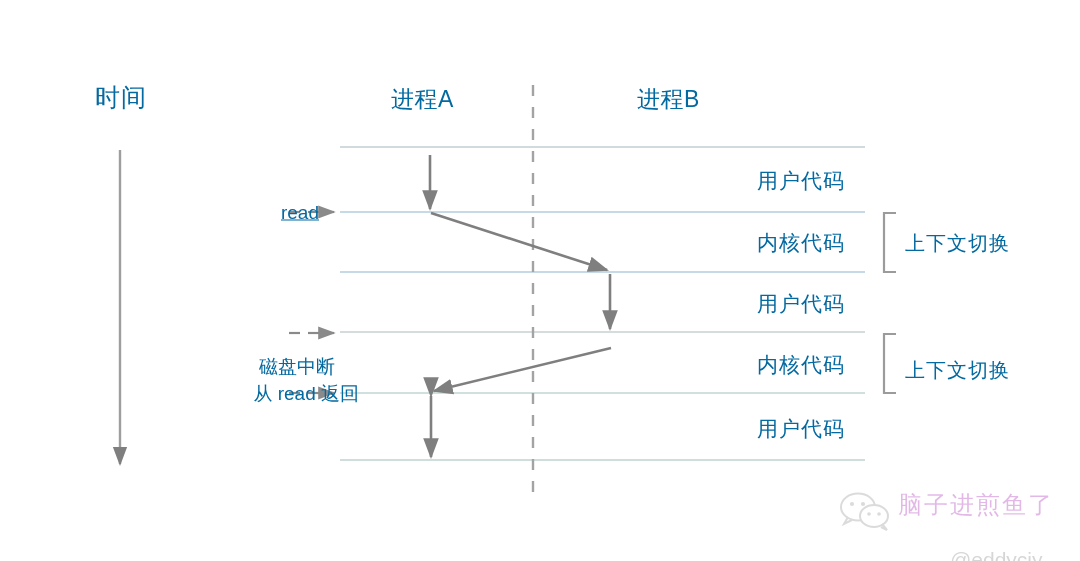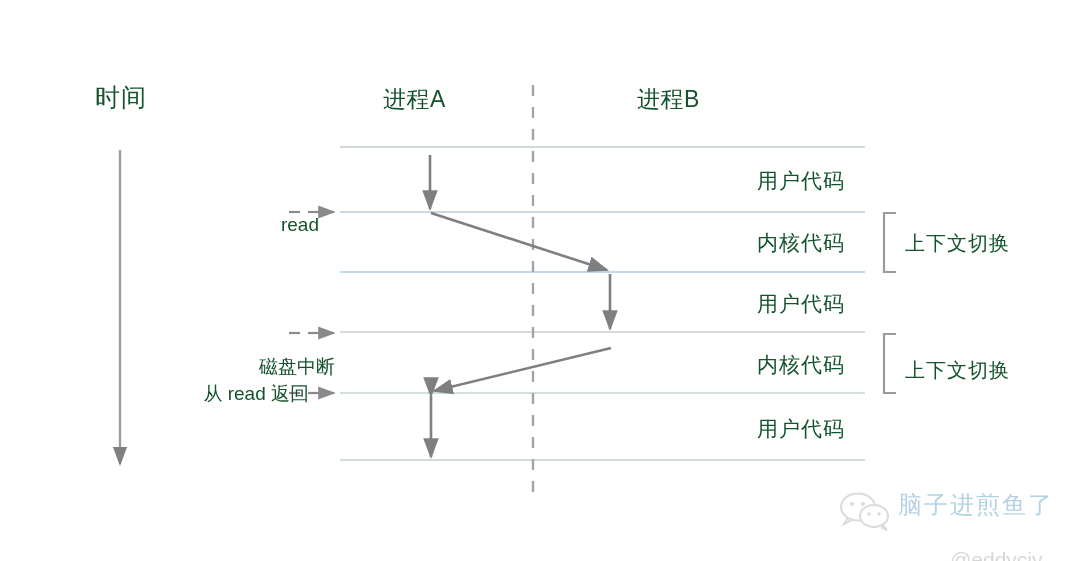--- a/index.html
+++ b/index.html
@@ -19,45 +19,45 @@
   }
   #diagram-svg {
     position: absolute;
     left: 0;
     top: 0;
     width: 1080px;
     height: 561px;
   }
   .txt {
     position: absolute;
-    color: #14532d;
+    color: #0369a1;
     white-space: nowrap;
     line-height: 1;
   }
   .time-axis-label {
     left: 95px;
     top: 85px;
     font-size: 25px;
     letter-spacing: 1px;
   }
   .proc-head {
     font-size: 23px;
     top: 88px;
     letter-spacing: 0.5px;
   }
-  .proc-head-a { left: 383px; }
+  .proc-head-a { left: 391px; }
   .proc-head-b { left: 637px; }
   .event-label {
     font-size: 19px;
     text-align: right;
     transform: translateY(-50%);
   }
-  .evt-read   { right: 761px; top: 224px; }
+  .evt-read   { right: 761px; top: 212px; text-decoration: underline; }
   .evt-disk   { right: 745px; top: 333px; margin-top: 33px; }
-  .evt-return { right: 771px; top: 393px; }
+  .evt-return { right: 721px; top: 393px; }
   .mode-label {
     left: 757px;
     font-size: 21px;
     transform: translateY(-50%);
     letter-spacing: 1px;
     text-align: center;
   }
   .switch-label {
     left: 905px;
     font-size: 20px;
@@ -71,21 +71,21 @@
     top: 487px;
     width: 230px;
     height: 62px;
     opacity: 0.30;
   }
   .wm-brand {
     position: absolute;
     left: 60px;
     top: 2px;
     font-size: 24px;
-    color: #0369a1;
+    color: #a21caf;
     letter-spacing: 2px;
     white-space: nowrap;
   }
   .wm-handle {
     position: absolute;
     left: 112px;
     top: 33px;
     font-size: 21px;
     color: #7a7a7a;
     white-space: nowrap;

